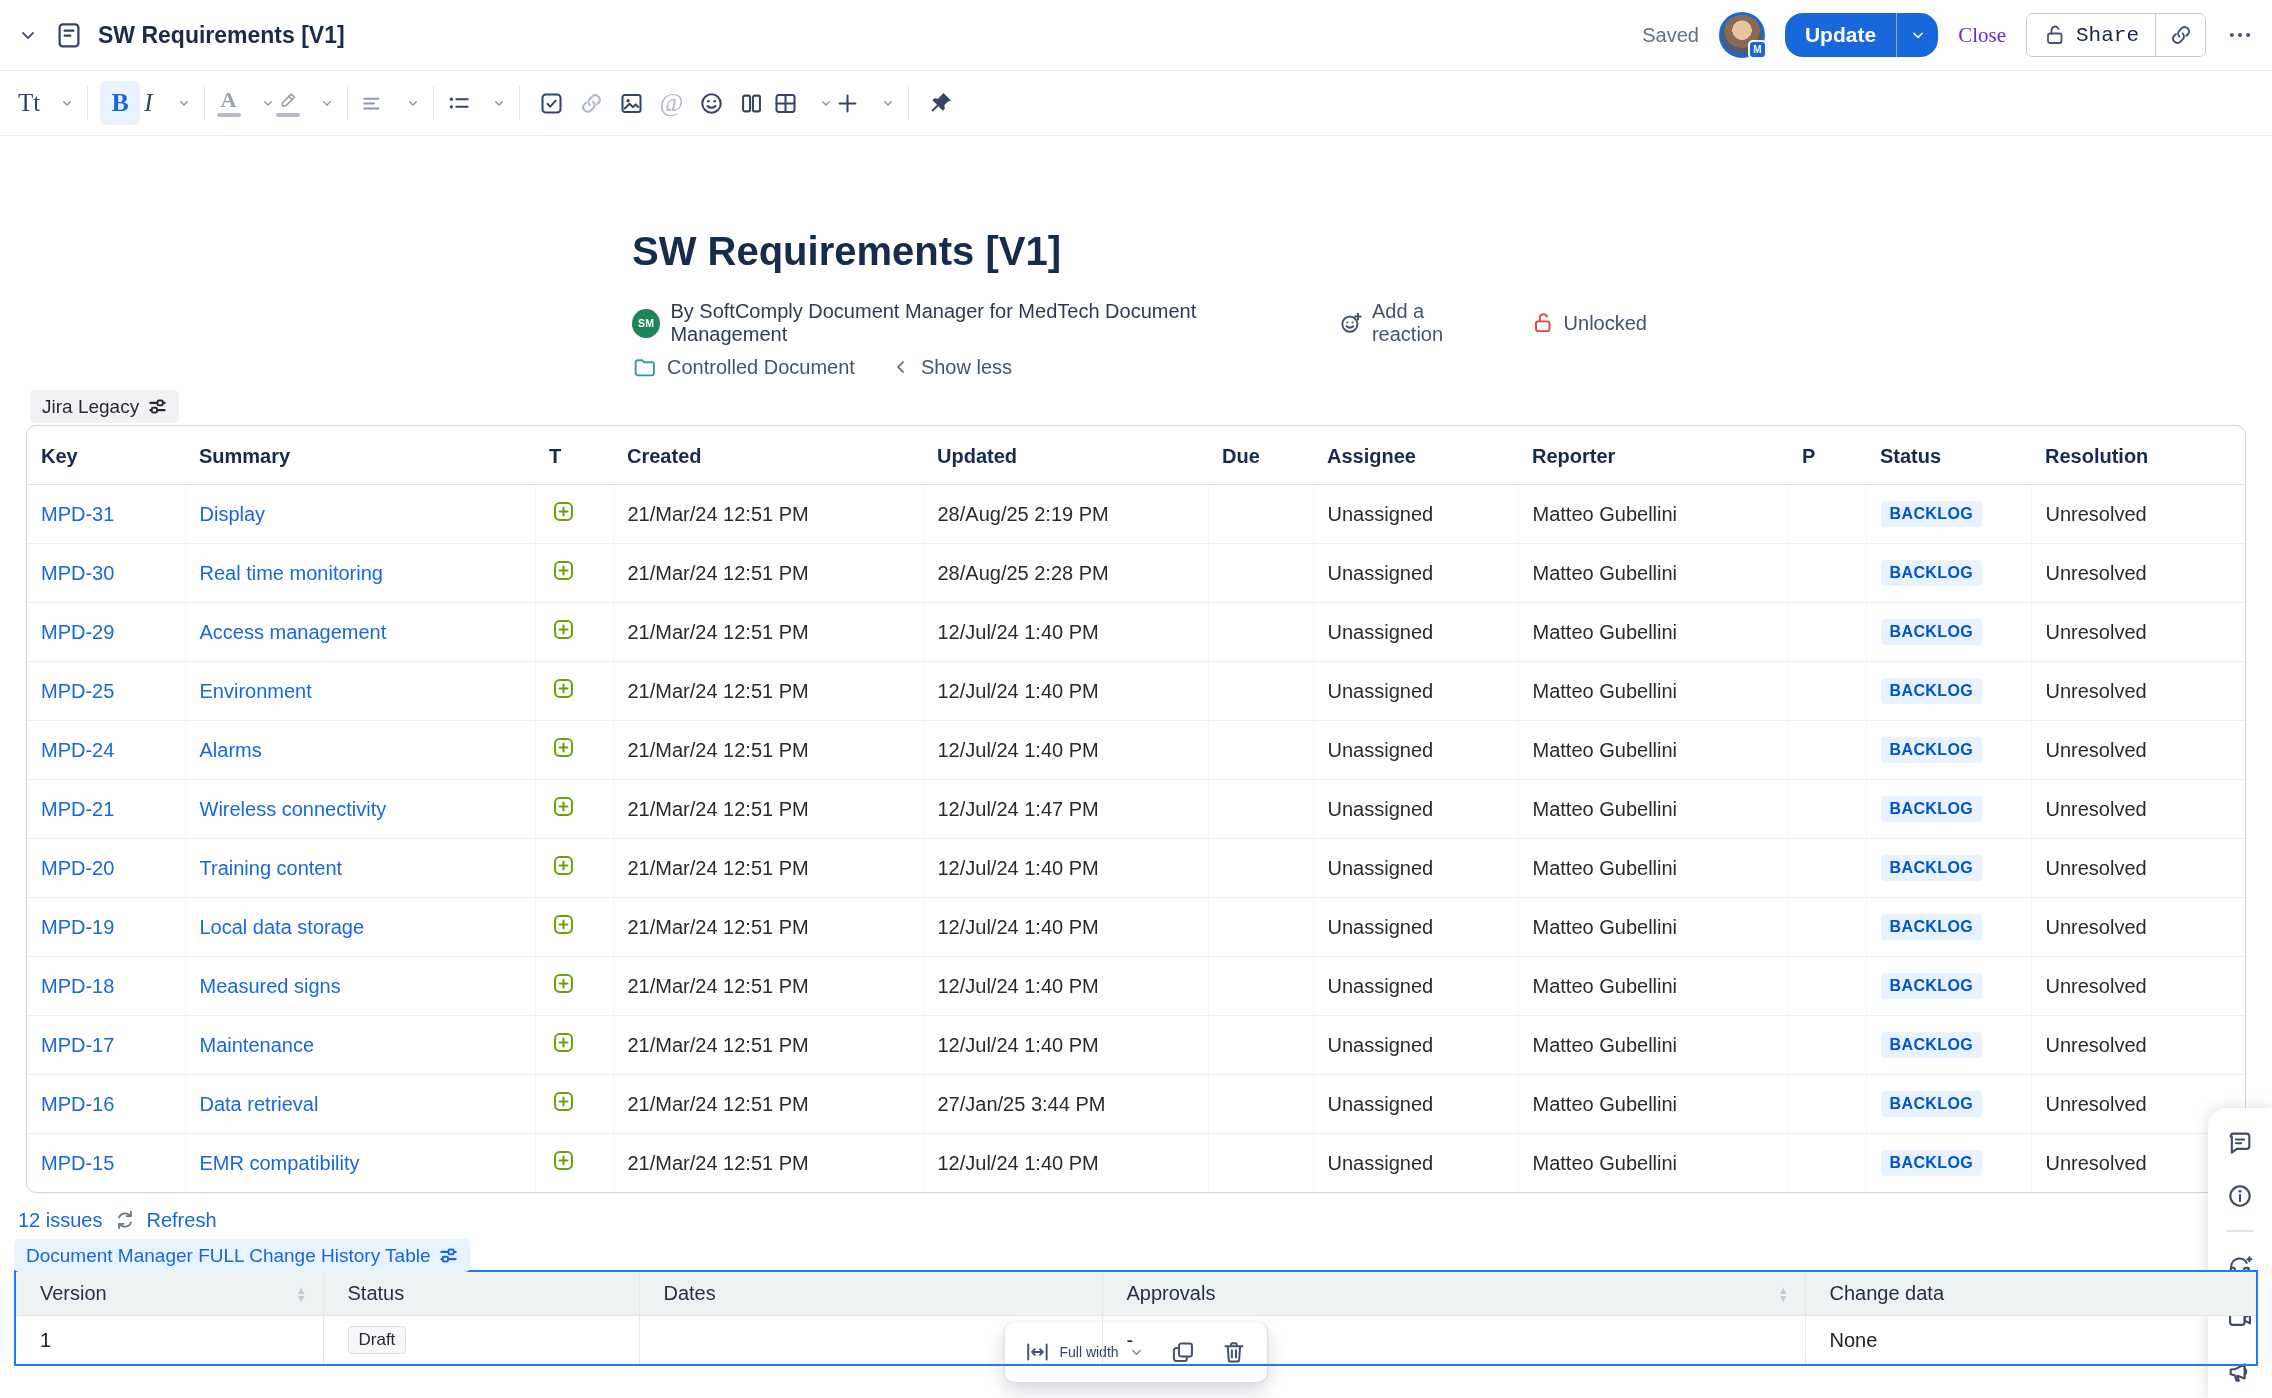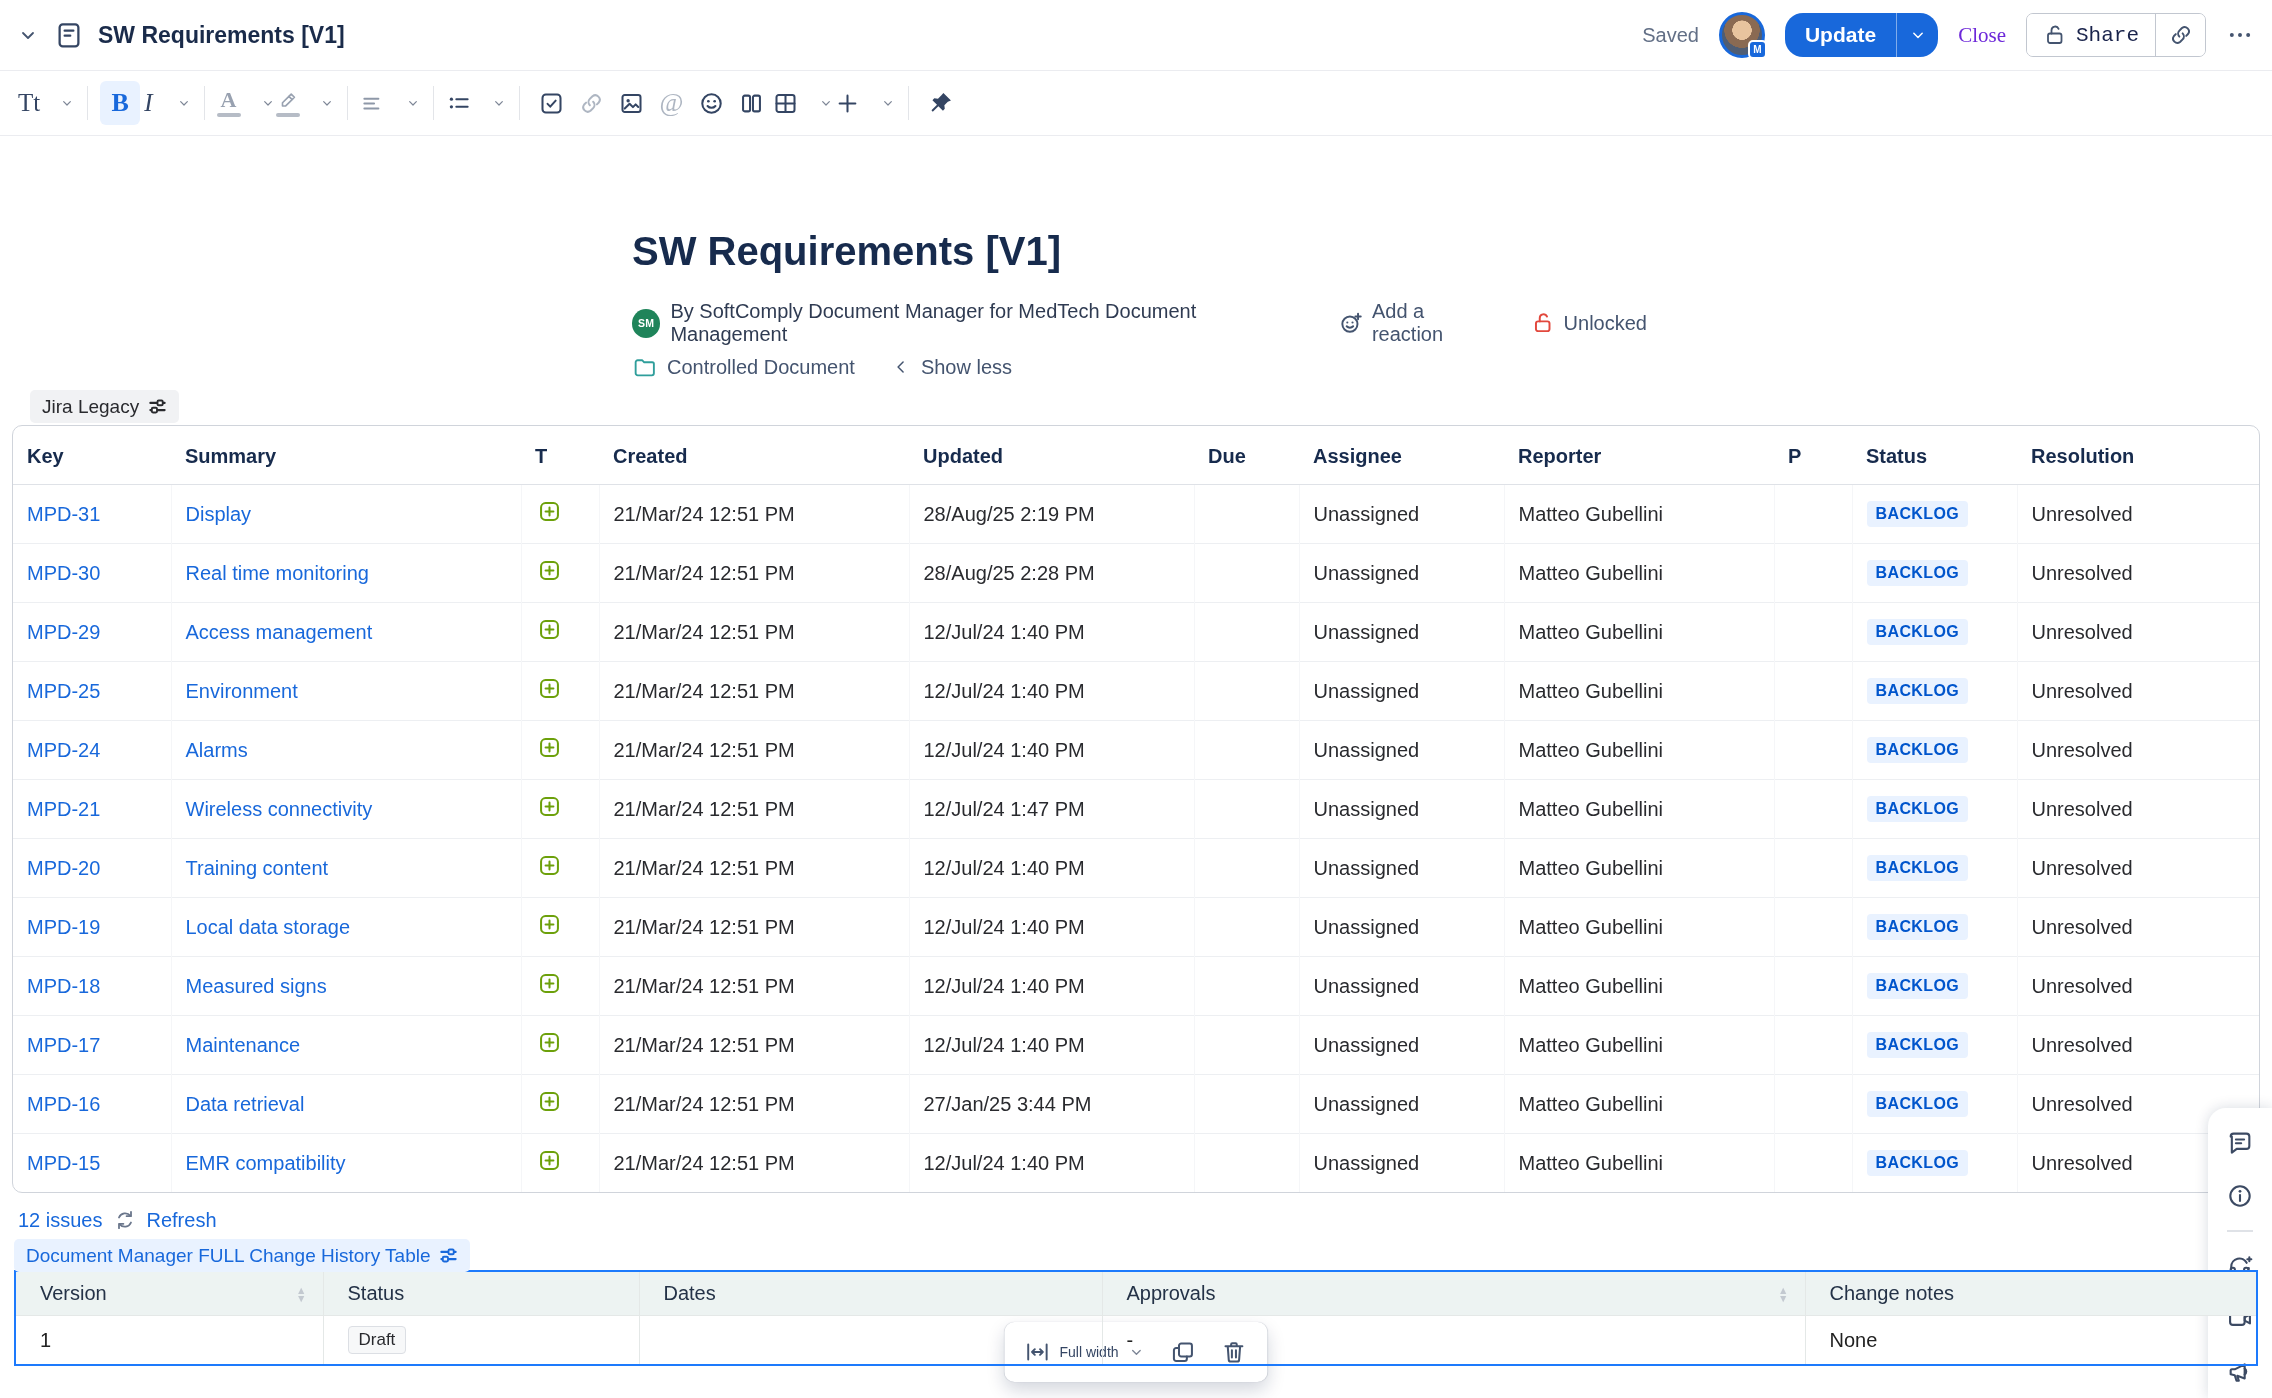--- a/index.html
+++ b/index.html
@@ -65,21 +65,21 @@
   
   .chip{display:inline-flex;align-items:center;gap:9px;height:33px;padding:0 12px;border-radius:5px;
     font-size:19px;cursor:pointer;white-space:nowrap}
   .chip-gray{background:#F1F2F4;color:#292A2E}
   .chip-blue{background:#E9F2FF;color:#1868DB}
   .jira-chip-row{margin:8px 0 2px 30px}
   .hist-chip-row{margin:4px 0 0 14px;position:relative;z-index:2}
   .hist-chip-row .chip{margin-bottom:-2px}
 
   
-  .jira-wrap{margin:0 12px;border:1.5px solid #D0D4DB;border-radius:10px;overflow:hidden;background:#fff}
+  .jira-wrap{margin:0 26px;border:1.5px solid #D0D4DB;border-radius:10px;overflow:hidden;background:#fff}
   table{border-collapse:collapse;width:100%;table-layout:fixed}
   .jira-table th{font-size:20px;font-weight:700;color:#172B4D;text-align:left;
     padding:19px 14px 16px;border-bottom:1.5px solid #DFE2E7;white-space:nowrap}
   .jira-table td{font-size:20px;color:#292A2E;padding:13px 14px;border-top:1px solid #EDEFF2;
     white-space:nowrap;overflow:hidden;text-overflow:ellipsis;vertical-align:middle}
   .jira-table tbody tr:first-child td{border-top:none}
   .jira-table td + td{border-left:1px solid #F5F6F8}
   .cell-link{color:#1868DB;text-decoration:none;cursor:pointer}
   .c-due,.th-due{text-align:right}
   .c-p,.th-p{text-align:center}
@@ -737,21 +737,21 @@
             <th>Dates</th>
             <th>
               <span class="th-flex">
                   <span>Approvals</span>
               <span class="sort">
                     <span>▲</span>
                     <span>▼</span>
                   </span>
                 </span>
             </th>
-            <th>Change notes</th>
+            <th>Change data</th>
           </tr>
         </thead>
         <tbody>
           <tr>
             <td>1</td>
             <td><span class="draft-chip">Draft</span></td>
             <td></td>
             <td>-</td>
             <td>None</td>
           </tr>

